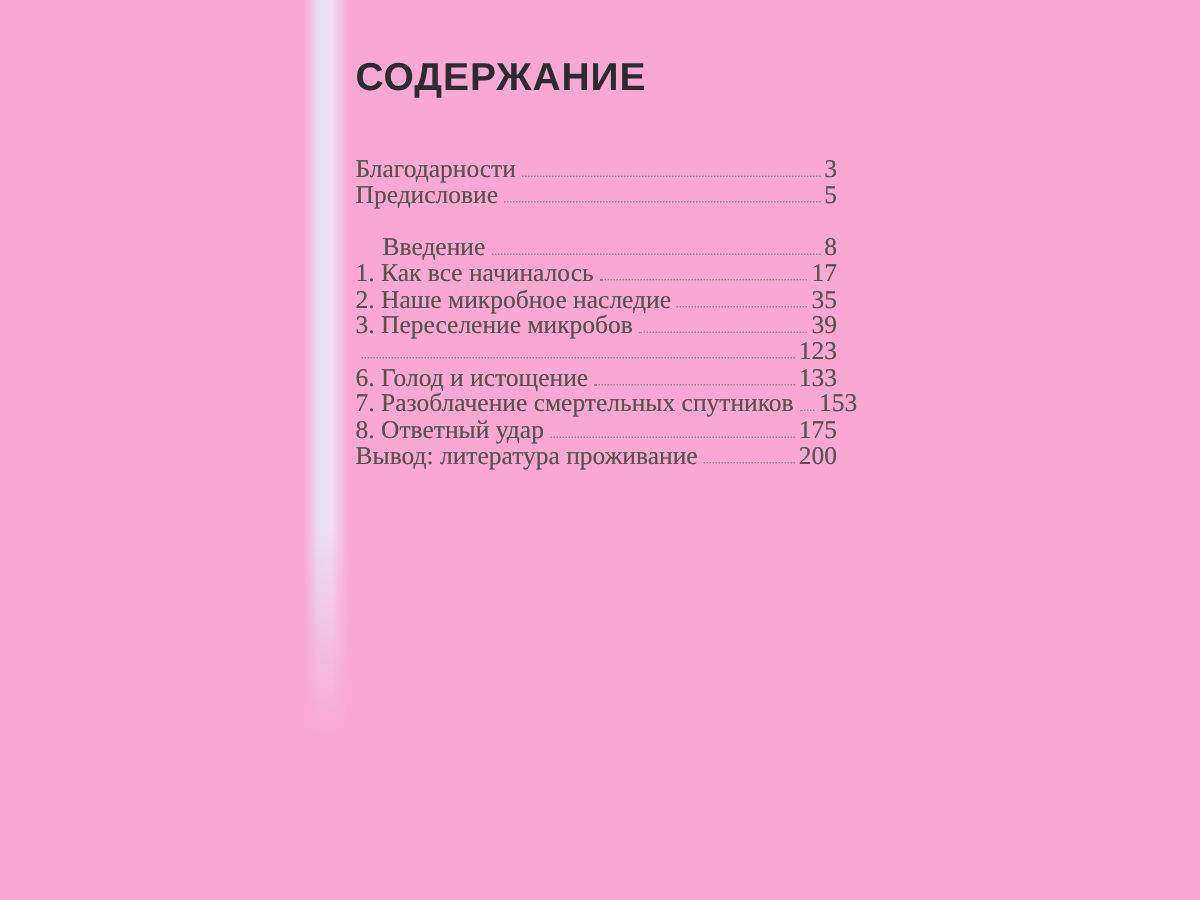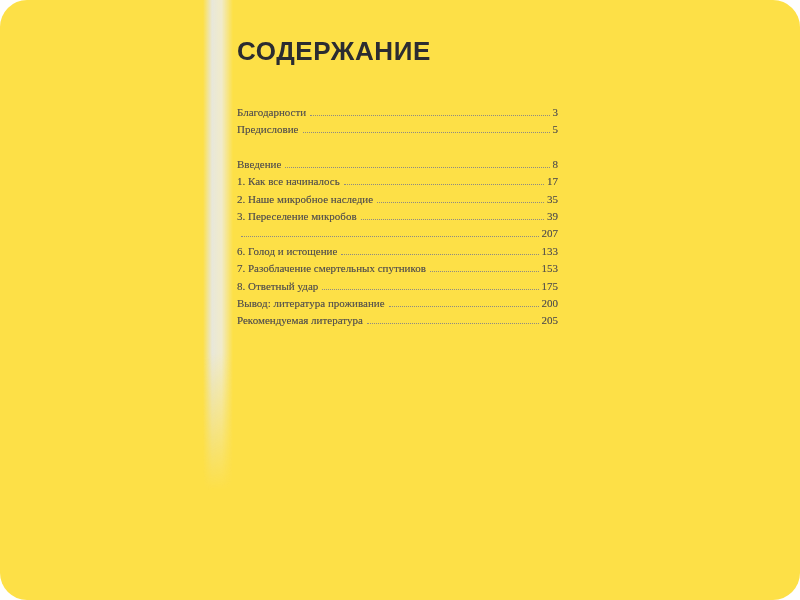--- a/index.html
+++ b/index.html
@@ -6,22 +6,21 @@
   html, body { margin: 0; padding: 0; }
   body {
     width: 800px; height: 600px;
     background: #fefefe;
     position: relative;
     overflow: hidden;
     font-family: "Liberation Serif", serif;
   }
   .scan-page {
     position: absolute; inset: 0;
-    background: #fde047;
-    border-radius: 27px;
+    background: #f9a8d4;
   }
   
   .gutter-shadow {
     position: absolute;
     left: 203px; top: 0;
     width: 30px; height: 490px;
     background: linear-gradient(to right,
       rgba(231,235,245,0) 0%,
       rgba(228,232,244,0.85) 30%,
       rgba(236,239,247,0.75) 62%,
@@ -36,32 +35,32 @@
     font-family: "Liberation Sans", sans-serif;
     font-weight: 700;
     font-size: 26px;
     letter-spacing: 0.6px;
     color: #2b2c31;
   }
   .toc {
     position: absolute;
     left: 237px; top: 104px;
     width: 321px;
-    font-size: 11px;
+    font-size: 17px;
     color: #56524d;
     text-shadow: 0 0 0.4px rgba(86,82,77,0.55);
   }
   .toc-row {
     display: flex;
     align-items: baseline;
     height: 17.4px;
     line-height: 17.4px;
     white-space: nowrap;
   }
-  .toc-row.gap-above { margin-top: 17px; }
+  .toc-row.gap-above { margin-top: 17px; margin-left: 18px; }
   .toc-label { flex: 0 0 auto; }
   .dot-leader {
     flex: 1 1 auto;
     border-bottom: 1px dotted #8e8a83;
     margin: 0 3px 3px 4px;
     min-width: 10px;
   }
   .toc-page { flex: 0 0 auto; }
 </style>
 </head>
@@ -100,21 +99,21 @@
       <span class="dot-leader"></span>
       <span class="toc-page">35</span>
     </div>
     <div class="toc-row">
       <span class="toc-label">3. Переселение микробов</span>
       <span class="dot-leader"></span>
       <span class="toc-page">39</span>
     </div>
     <div class="toc-row">
       <span class="dot-leader"></span>
-      <span class="toc-page">207</span>
+      <span class="toc-page">123</span>
     </div>
     <div class="toc-row">
       <span class="toc-label">6. Голод и истощение</span>
       <span class="dot-leader"></span>
       <span class="toc-page">133</span>
     </div>
     <div class="toc-row">
       <span class="toc-label">7. Разоблачение смертельных спутников</span>
       <span class="dot-leader"></span>
       <span class="toc-page">153</span>
@@ -122,20 +121,15 @@
     <div class="toc-row">
       <span class="toc-label">8. Ответный удар</span>
       <span class="dot-leader"></span>
       <span class="toc-page">175</span>
     </div>
     <div class="toc-row">
       <span class="toc-label">Вывод: литература проживание</span>
       <span class="dot-leader"></span>
       <span class="toc-page">200</span>
     </div>
-    <div class="toc-row">
-      <span class="toc-label">Рекомендуемая литература</span>
-      <span class="dot-leader"></span>
-      <span class="toc-page">205</span>
-    </div>
 
   </div>
 </div>
 
 </body></html>

